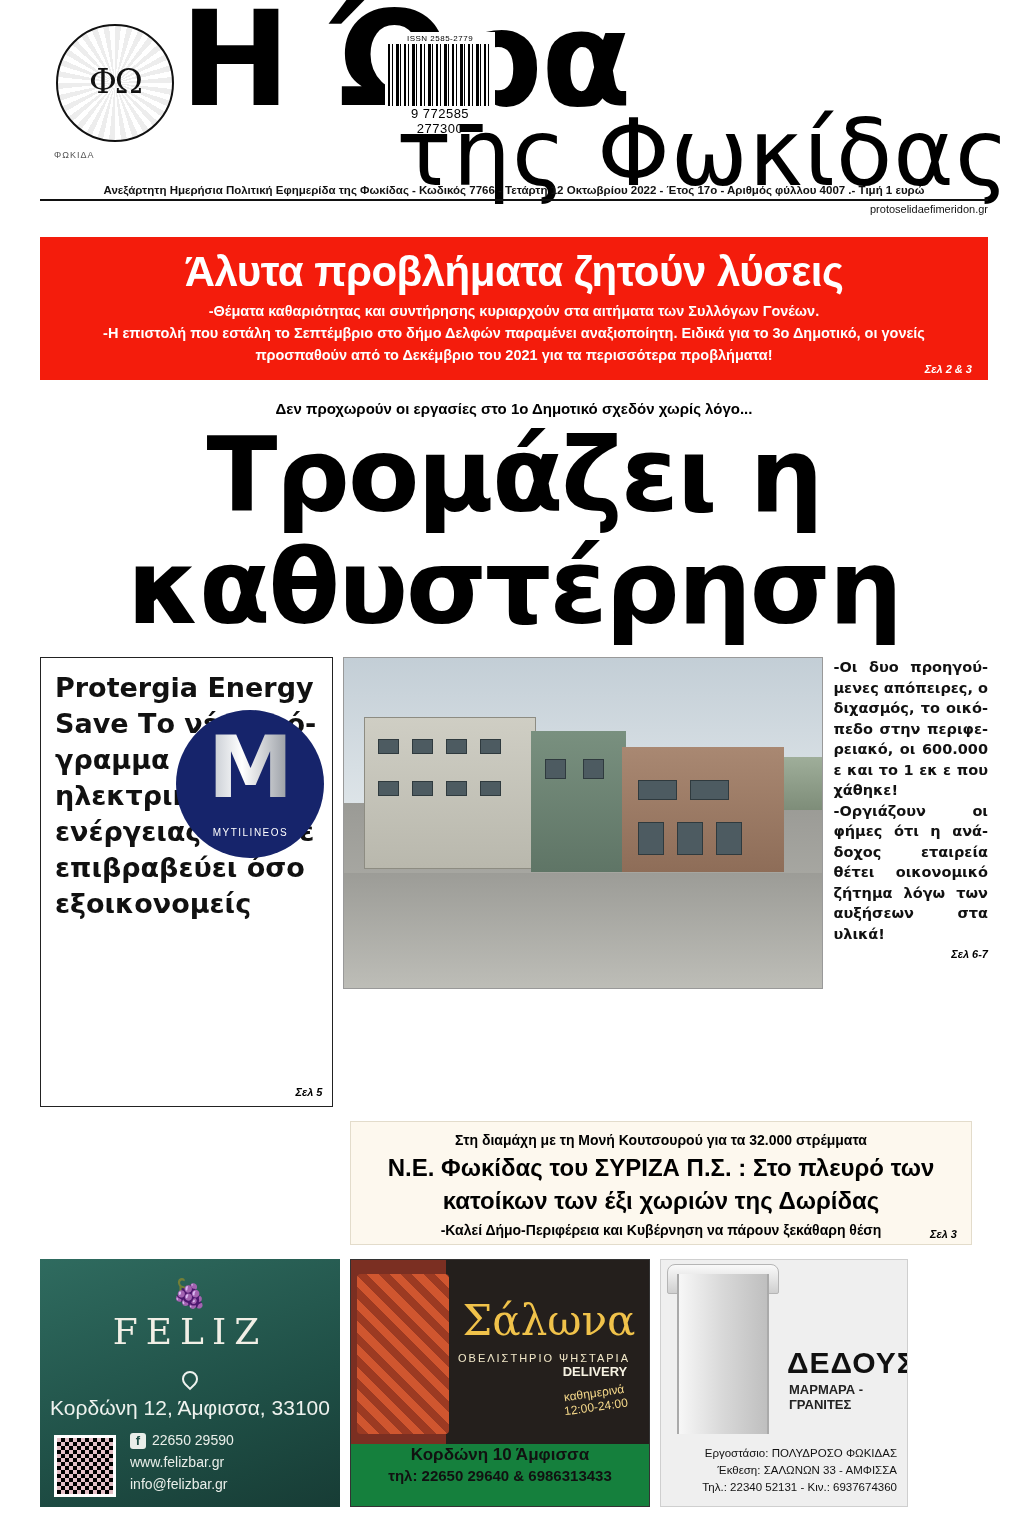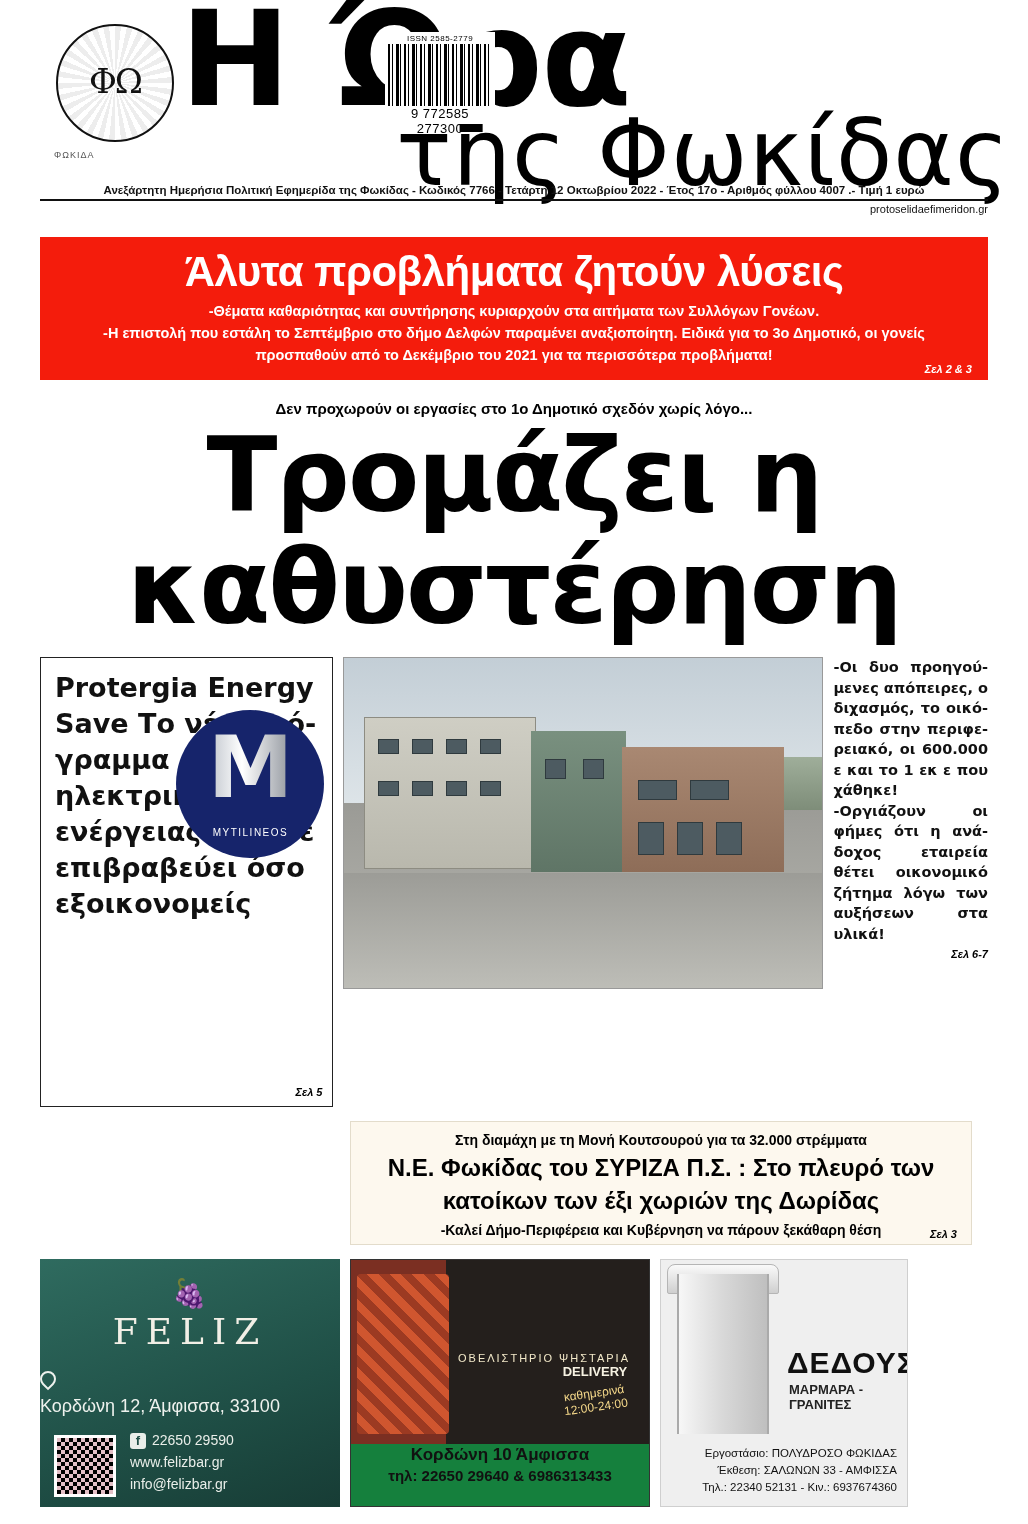--- a/index.html
+++ b/index.html
@@ -180,22 +180,22 @@
     width: 300px; height: 248px; position: relative; overflow: hidden;
     background: linear-gradient(160deg,#2f6b5f,#1f4f46 60%,#173c35);
     color: #e9eee9; padding: 10px;
   }
   .feliz-name {
     position: absolute; left: 0; right: 0; top: 52px; text-align: center;
     font-family: "DejaVu Serif", serif; font-size: 36px; letter-spacing: 8px; color: #f2efe6;
   }
   .feliz-grape { position: absolute; left: 50%; top: 18px; transform: translateX(-50%);
     width: 38px; height: 34px; color: #c49a7a; font-size: 28px; text-align: center; }
-  .feliz-addr { position: absolute; left: 0; right: 0; top: 112px; 
-    font-size: 18px; color: #eef2ee; }
+  .feliz-addr { position: absolute; left: 0; right: 0; top: 112px; text-align: center;
+    font-size: 21px; color: #eef2ee; }
   .pin-icon { display:inline-block; width: 16px; height: 16px; border: 2px solid #eef2ee;
     border-radius: 50% 50% 50% 0; transform: rotate(-45deg); margin-bottom: 4px; }
   .feliz-qr { position: absolute; left: 14px; bottom: 10px; width: 62px; height: 62px;
     background:
       repeating-linear-gradient(0deg,#fff 0 4px,#1b3f38 4px 8px),
       repeating-linear-gradient(90deg,#fff 0 4px,#1b3f38 4px 8px);
     background-blend-mode: difference; border: 3px solid #fff; }
   .feliz-contacts { position: absolute; left: 90px; bottom: 12px; font-size: 14px; line-height: 22px; }
   .fb-icon { display:inline-block; width: 16px; height: 16px; background:#e9eee9; color:#1f4f46;
     border-radius: 3px; font-weight: bold; font-size: 13px; text-align:center; line-height:16px; margin-right:6px;}
@@ -344,20 +344,21 @@
       <div class="feliz-contacts">
         <div><span class="fb-icon">f</span><span>22650 29590</span></div>
         <div>www.felizbar.gr</div>
         <div>info@felizbar.gr</div>
       </div>
     </div>
 
     <div class="ad-salona">
       <div class="sal-top"></div>
       <div class="sal-meat"></div>
+      <div class="sal-name">Σάλωνα</div>
       <div class="sal-sub">ΟΒΕΛΙΣΤΗΡΙΟ  ΨΗΣΤΑΡΙΑ</div>
       <div class="sal-deliv">DELIVERY</div>
       <div class="sal-hours">καθημερινά 12:00-24:00</div>
       <div class="sal-footer">
         <div class="l1">Κορδώνη 10 Άμφισσα</div>
         <div class="l2">τηλ: 22650 29640 &amp; 6986313433</div>
       </div>
     </div>
 
     <div class="ad-dedousis">

